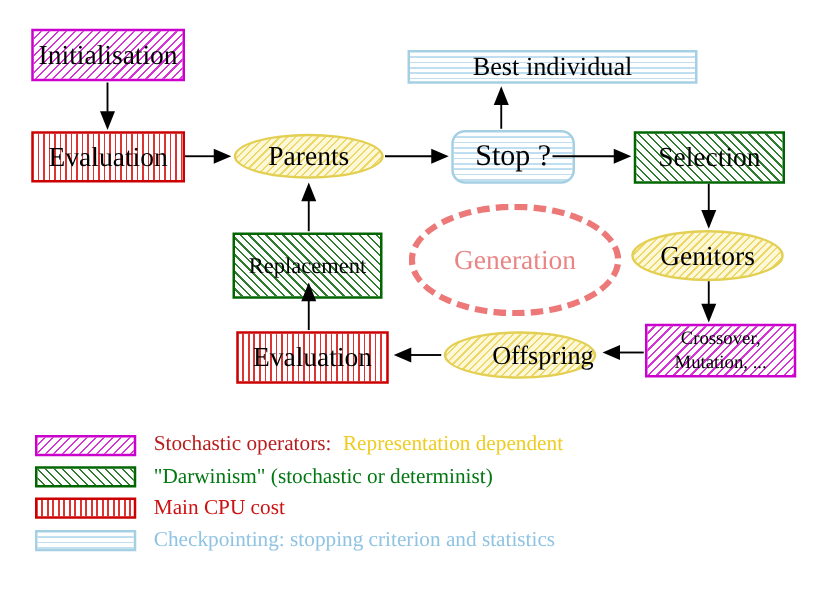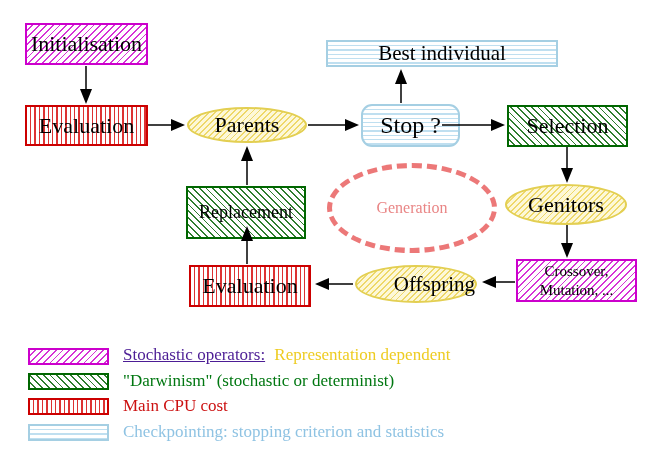--- a/index.html
+++ b/index.html
@@ -34,32 +34,32 @@
   }
   .ellipse{border-radius:50%;}
   .label-lg{font-size:22px;}
   .label-md{font-size:21px;}
   .label-sm{font-size:18px;}
   .label-xs{font-size:15px;line-height:19px;}
   #generation-ellipse{
     position:absolute;left:327px;top:163px;width:170px;height:90px;
     border:5px dashed #ec7878;border-radius:50%;box-sizing:border-box;
     display:flex;align-items:center;justify-content:center;
-    color:#e98585;font-size:16px;
+    color:#e98585;font-size:22px;
   }
   #arrow-layer{position:absolute;left:0;top:0;pointer-events:none;}
   #arrow-layer line{stroke:#000;stroke-width:1.5;}
   #arrow-layer polygon{fill:#000;}
   
   .legend-swatch{position:absolute;left:28px;width:77px;height:13px;}
   .legend-text{
     position:absolute;left:123px;font-size:17px;white-space:nowrap;
     font-family:"Liberation Serif","DejaVu Serif",serif;
   }
-  .lg-magenta{color:#4c1d95;text-decoration:underline;}
+  .lg-magenta{color:#b91c1c;}
   .lg-gold{color:#eecc22;}
   .lg-green{color:#007711;}
   .lg-red{color:#cc1111;}
   .lg-cyan{color:#8fc3e3;text-align:right;}
 </style>
 </head>
 <body>
 
 <div id="canvas">
 

